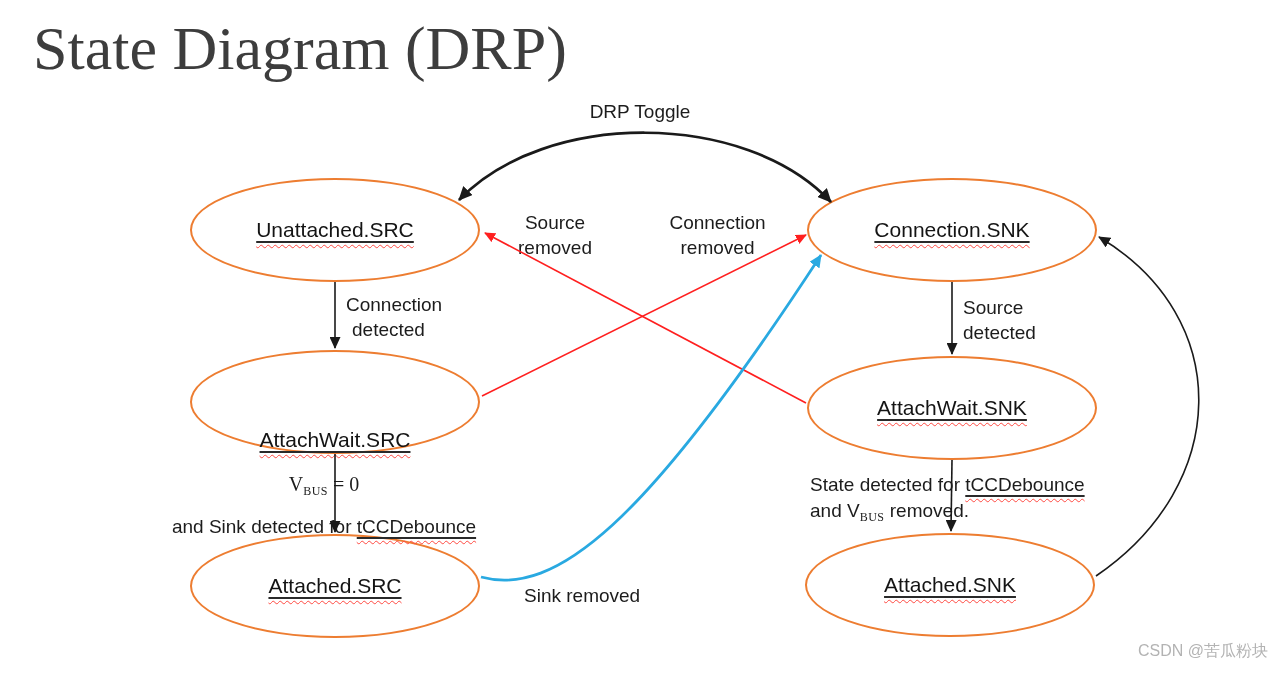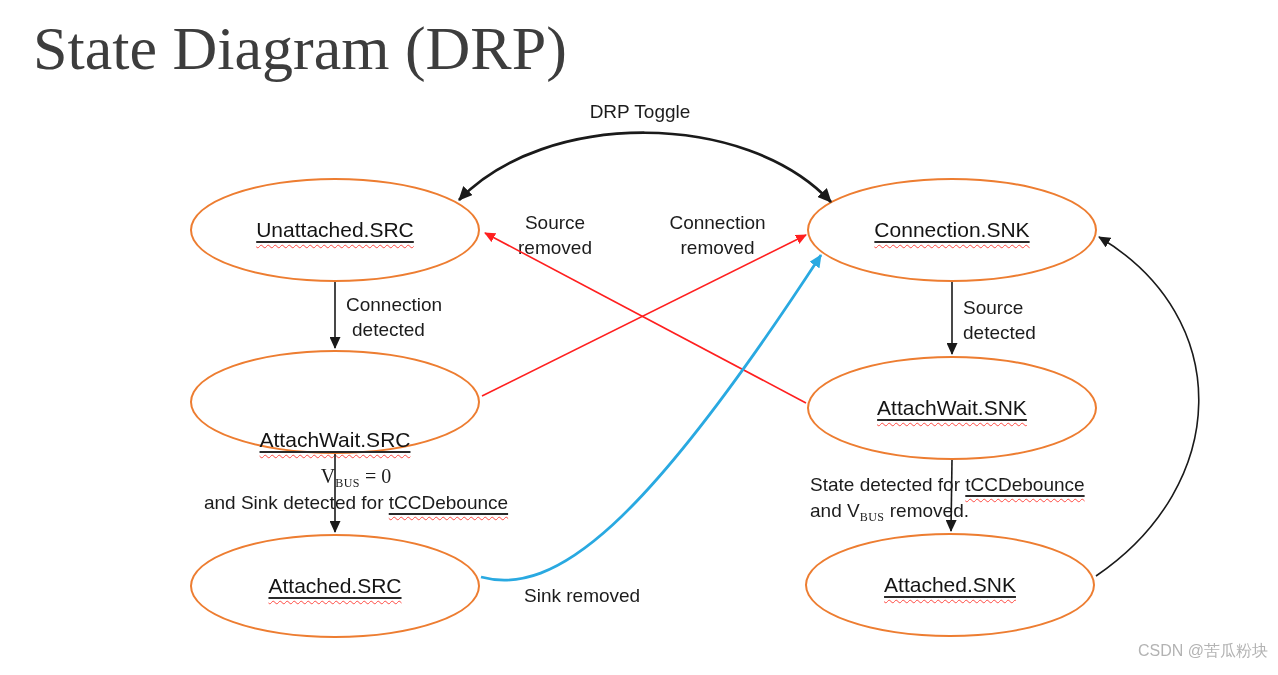--- a/index.html
+++ b/index.html
@@ -84,21 +84,21 @@
   <div class="lbl" style="left:346px; top:292px;">
     <div>Connection</div>
     <div style="padding-left:6px;">detected</div>
   </div>
 
   <div class="lbl" style="left:963px; top:295px;">
     <div>Source</div>
     <div>detected</div>
   </div>
 
-  <div class="lbl center" style="left:196px; top:466px; width:320px; line-height:20px;">
+  <div class="lbl center" style="left:164px; top:466px; width:320px; line-height:36px;">
     <div><span class="serifv" style="font-size:20px;">V</span><span class="subsc">BUS</span><span class="serifv" style="font-size:20px;"> = 0</span></div>
     <div><span>and Sink detected for </span><span class="u1"><span class="u2">tCCDebounce</span></span></div>
   </div>
 
   <div class="lbl" style="left:810px; top:472px; line-height:26px;">
     <div><span>State detected for </span><span class="u1"><span class="u2">tCCDebounce</span></span></div>
     <div><span>and V</span><span class="subsc">BUS</span><span> removed.</span></div>
   </div>
 
   <div class="lbl" style="left:524px; top:583px;">Sink removed</div>

